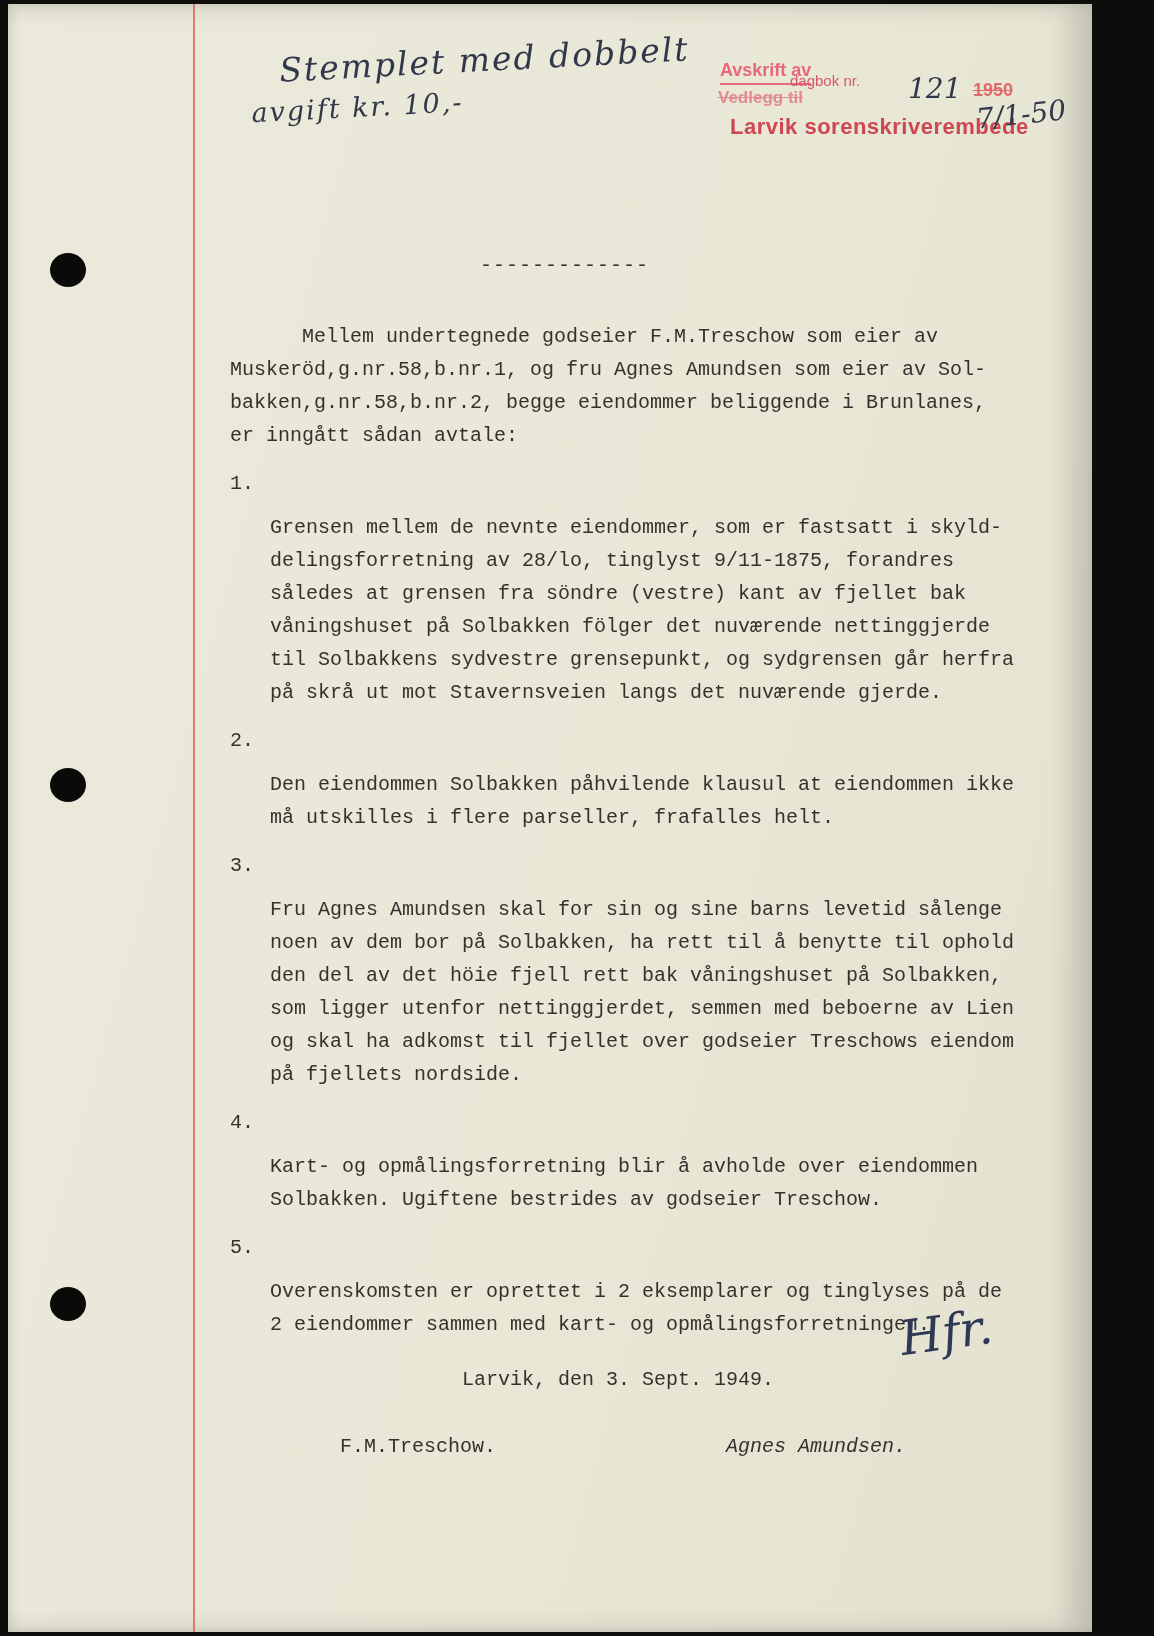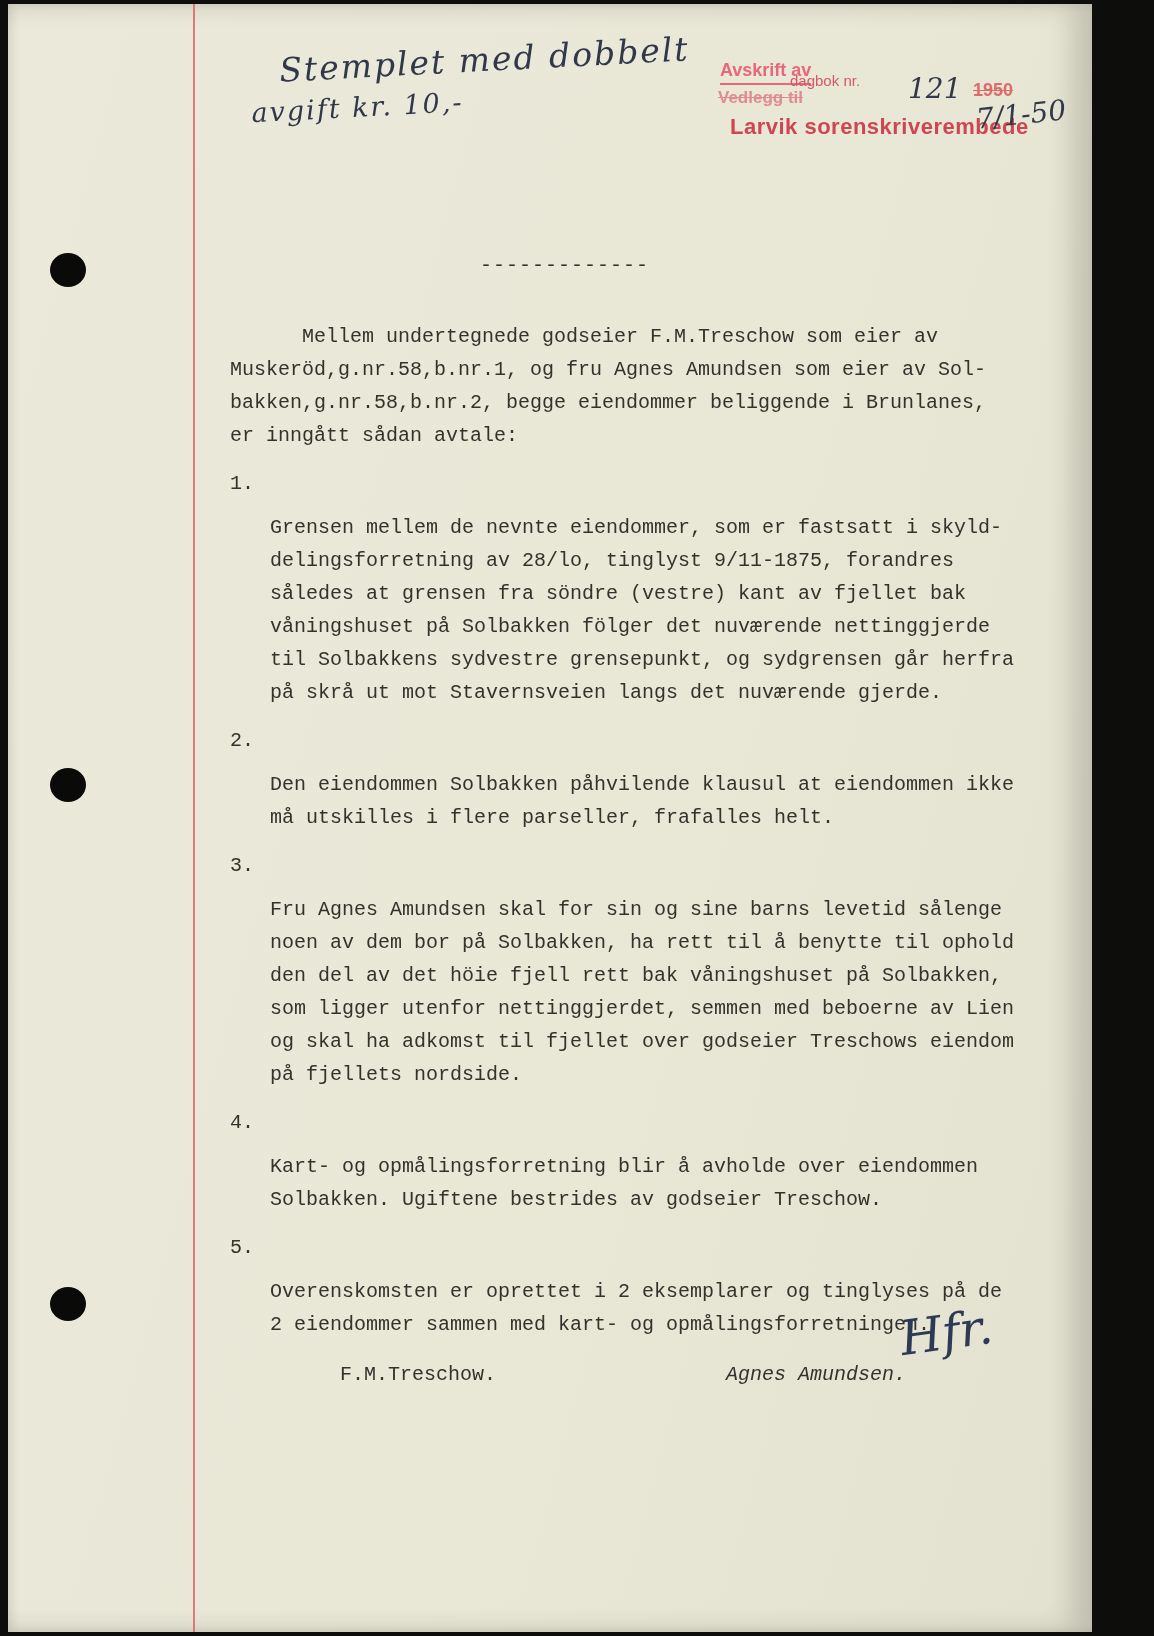--- a/index.html
+++ b/index.html
@@ -121,21 +121,21 @@
   .doc-item .num{
     width:40px;
     flex:0 0 40px;
   }
   .doc-item .txt{flex:1;}
   .dateline{
     margin-top:22px;
     margin-left:232px;
   }
   .signatures{
-    margin-top:17px;
+    margin-top:34px;
     display:flex;
   }
   .sig-left{margin-left:110px;}
   .sig-right{margin-left:230px;font-style:italic;}
 
   .hw-initials{
     position:absolute;
     left:892px;top:1300px;
     font-size:48px;
     transform:rotate(-8deg);
@@ -206,20 +206,21 @@
       <span class="txt pre">Kart- og opmålingsforretning blir å avholde over eiendommen
 Solbakken. Ugiftene bestrides av godseier Treschow.</span>
     </div>
 
     <div class="doc-item">
       <span class="num">5.</span>
       <span class="txt pre">Overenskomsten er oprettet i 2 eksemplarer og tinglyses på de
 2 eiendommer sammen med kart- og opmålingsforretningen.</span>
     </div>
 
+    <div class="dateline">Larvik, den  3. Sept. 1949.</div>
 
     <div class="signatures">
       <span class="sig-left">F.M.Treschow.</span>
       <span class="sig-right">Agnes Amundsen.</span>
     </div>
 
   </div>
 
   <div class="hw hw-initials">Hfr.</div>
 

